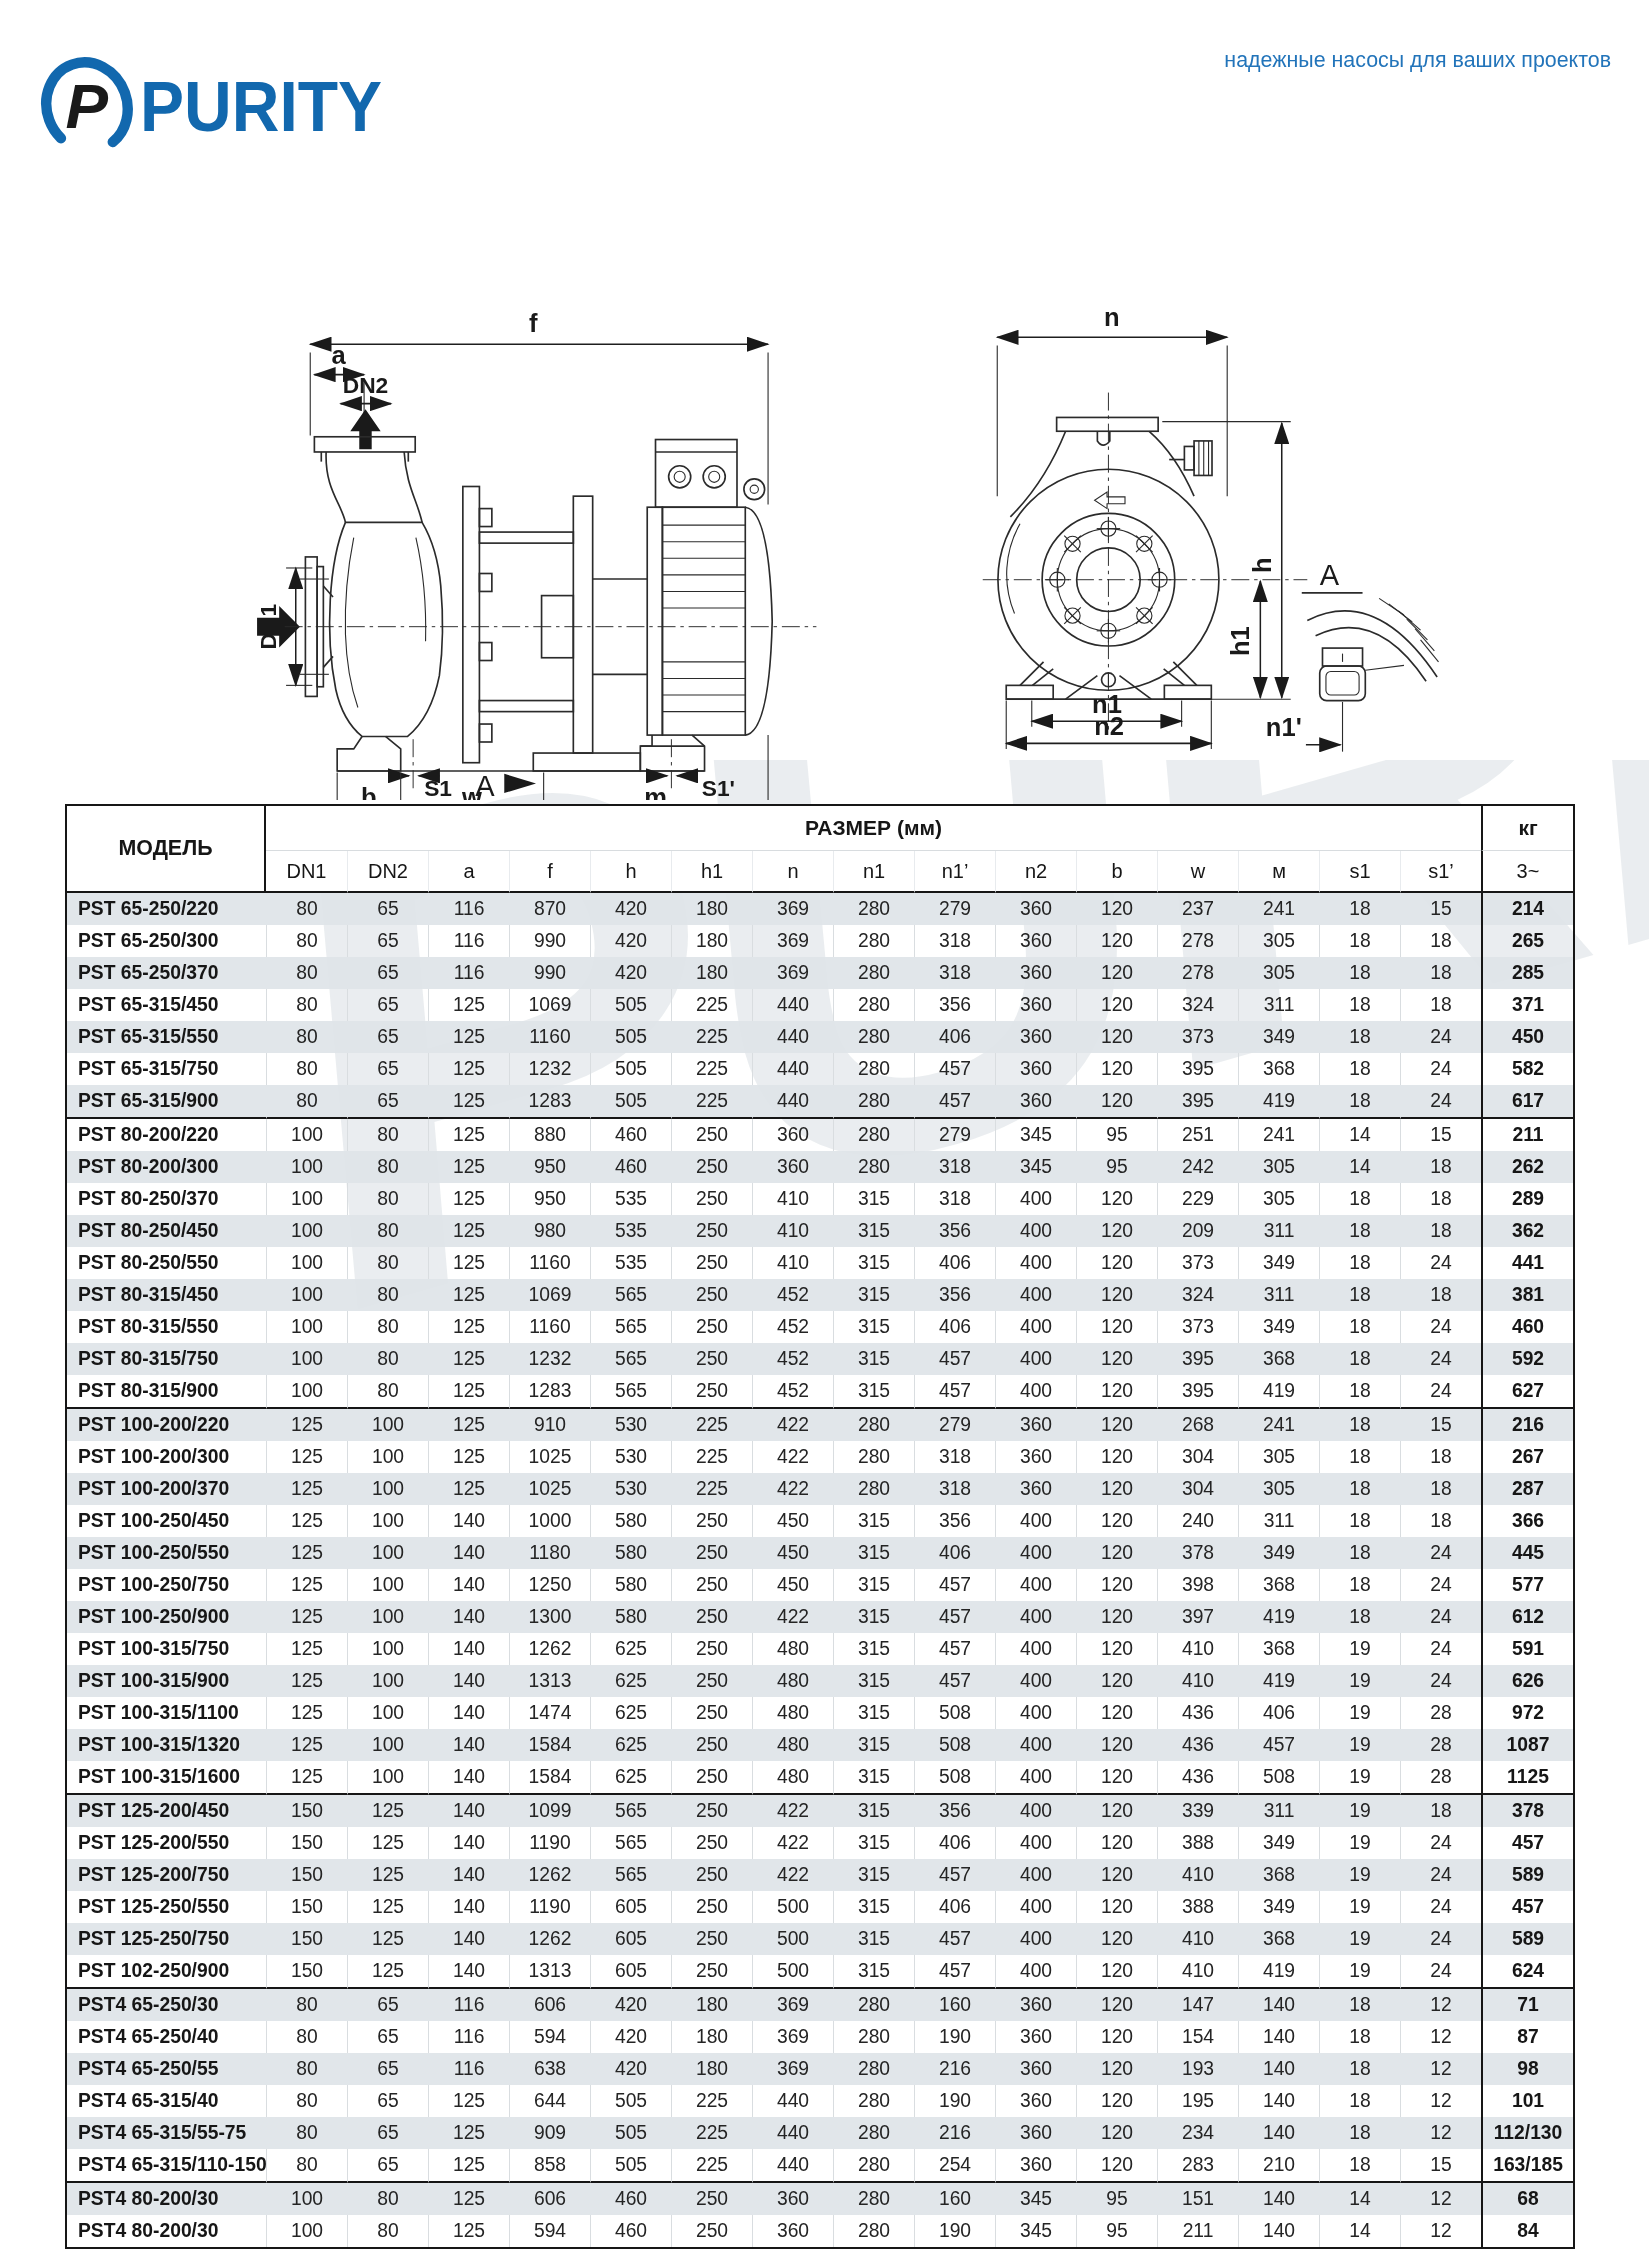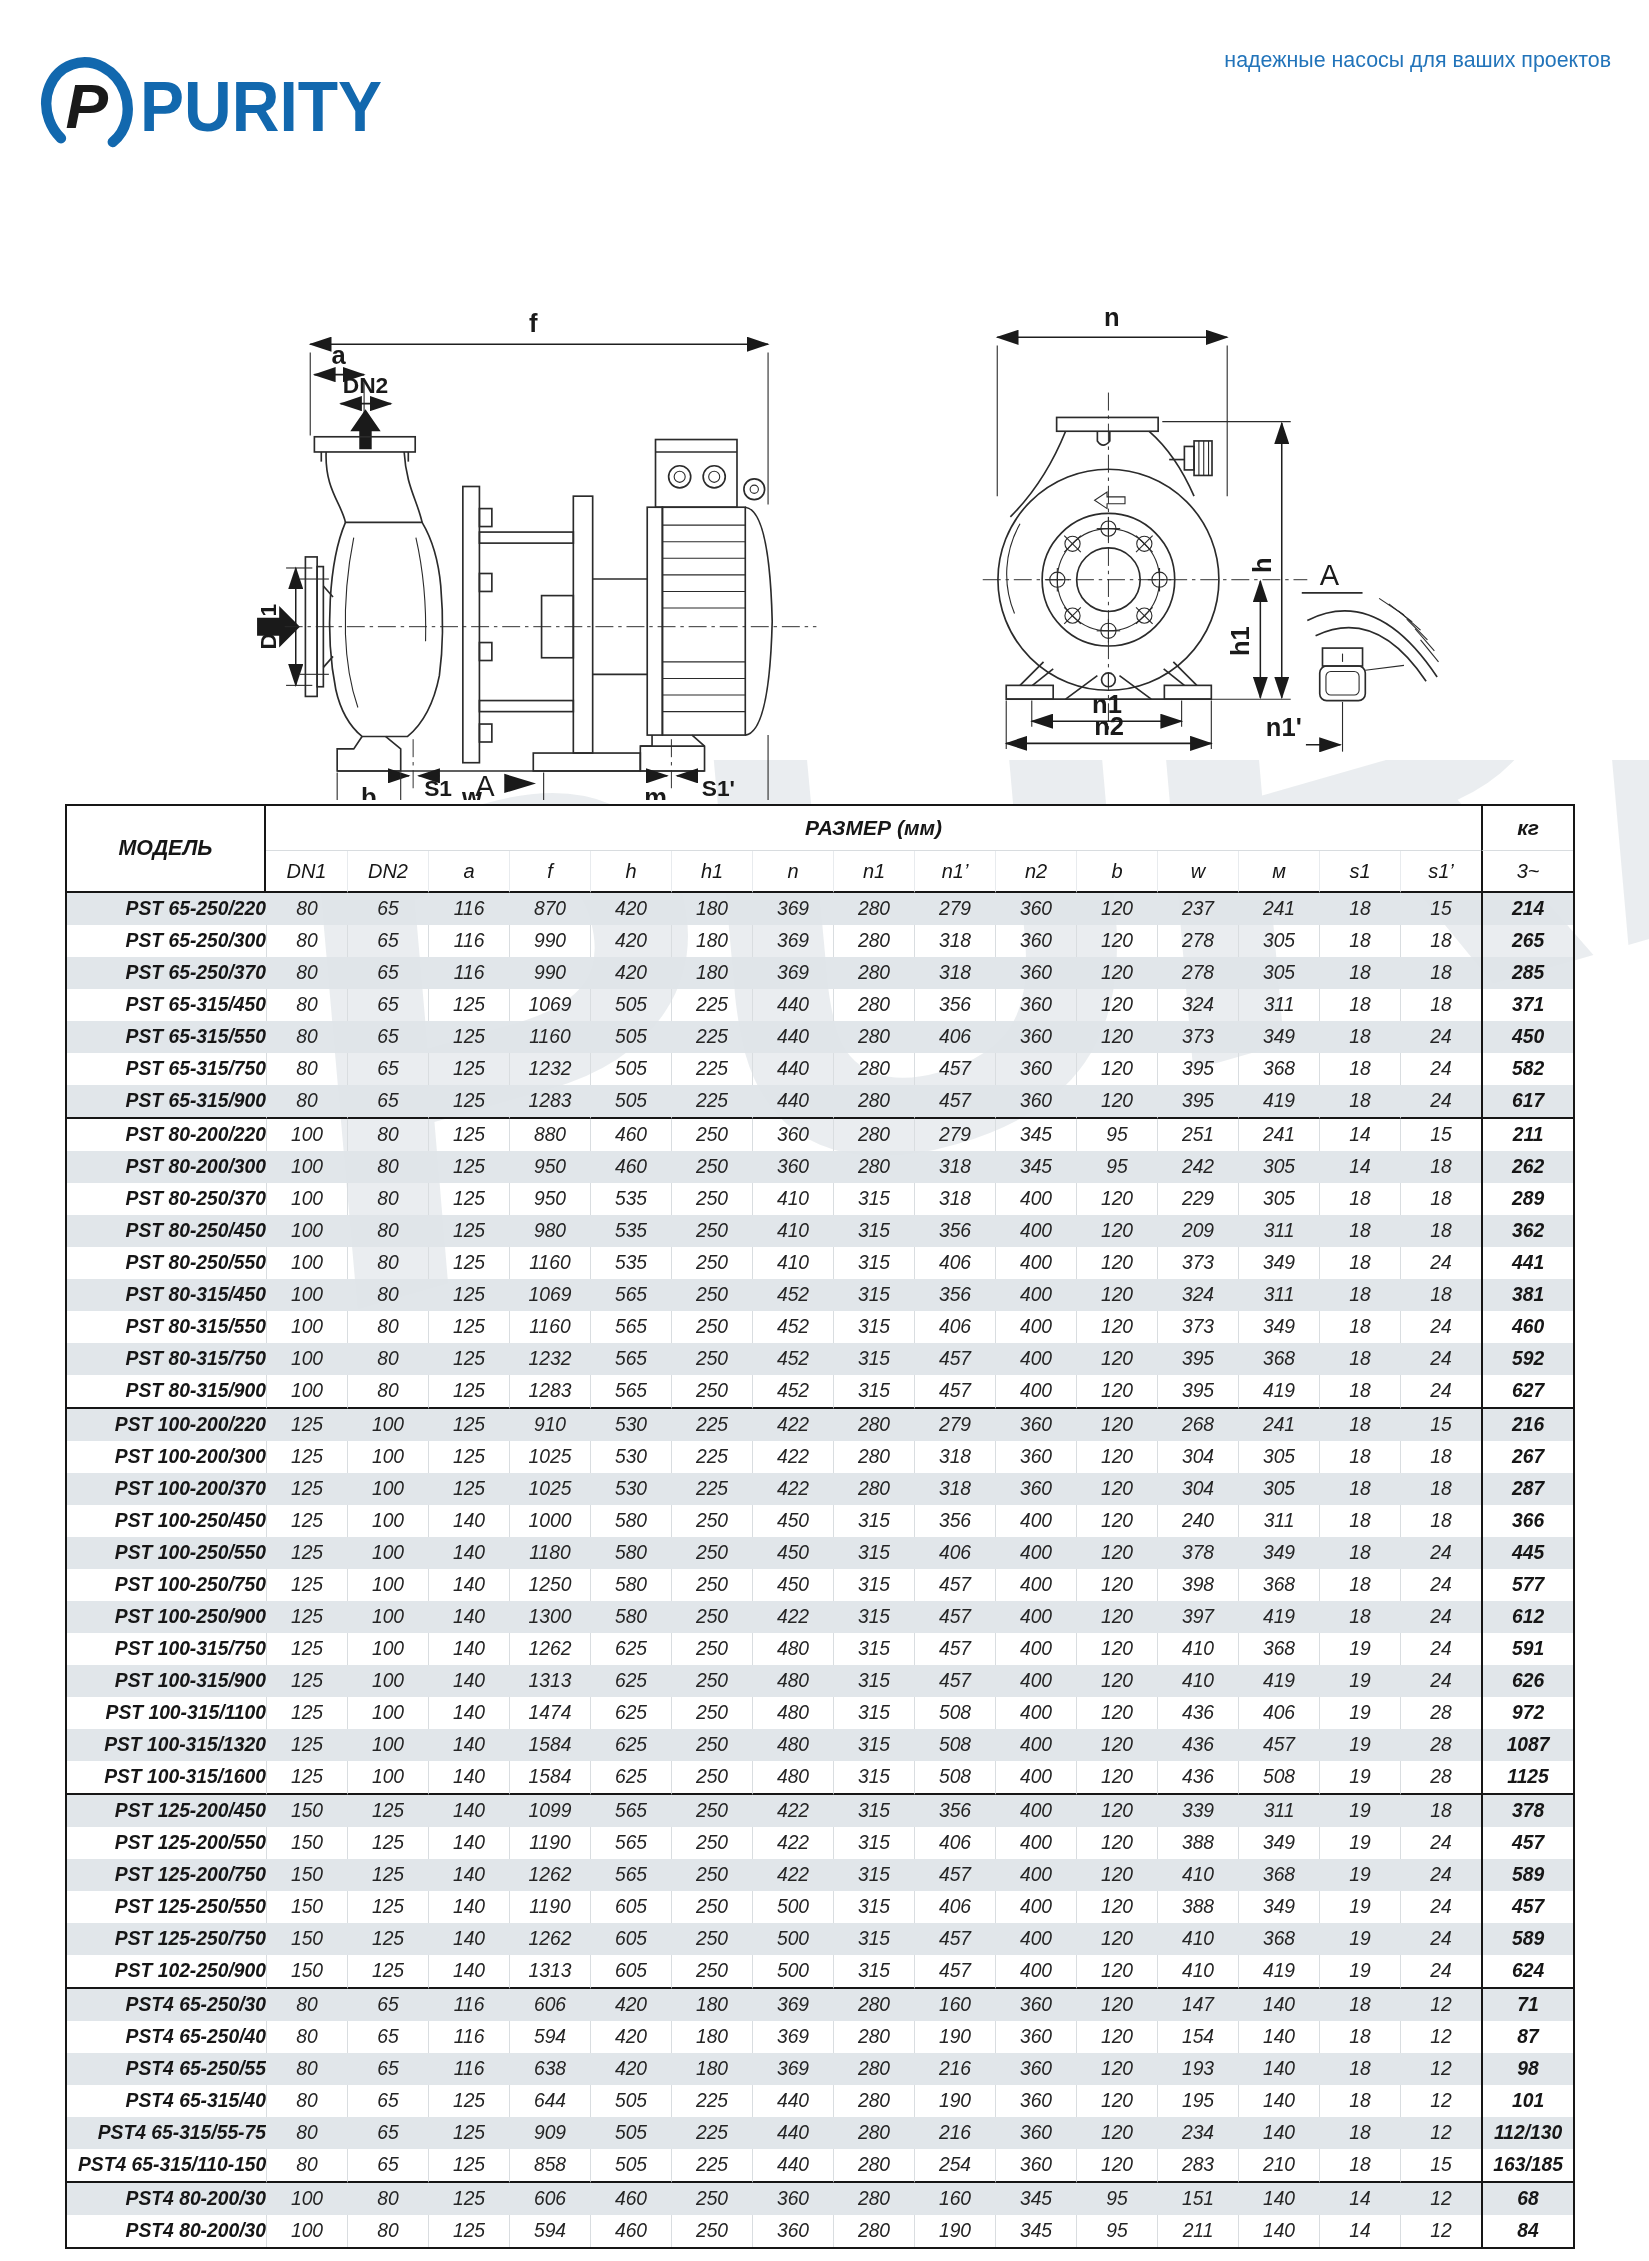--- a/index.html
+++ b/index.html
@@ -35,33 +35,32 @@
   svg .blk  { fill:#1a1a1a; stroke:none; }
   svg text  { font-family:"Liberation Sans", sans-serif; fill:#1a1a1a; }
   svg .dlab { font-size:37px; font-weight:bold; }
   svg .dlabS{ font-size:33px; font-weight:bold; }
   svg .alab { font-size:42px; font-weight:normal; }
   
   .tbl-wrap { position:absolute; left:65px; top:804px; z-index:2; }
   table.dim-table {
     border-collapse:separate; border-spacing:0; table-layout:fixed; width:1296px;
     border:2.8px solid #161616;
-    font-style:italic;
   }
   .dim-table th, .dim-table td {
     padding:0; text-align:center; vertical-align:middle; white-space:nowrap; overflow:hidden;
   }
   .dim-table thead th { background:#ffffff; color:#161616; }
   th.model-h { font-size:21.4px; font-weight:bold; border-right:2.8px solid #161616; border-bottom:2.8px solid #161616; }
   th.size-h  { font-size:21px; font-weight:bold; height:44px; border-bottom:1.4px solid #d8dcdf; }
   th.kg-h    { font-size:21px; font-weight:bold; height:44px; border-left:2.8px solid #161616; border-bottom:1.4px solid #d8dcdf; }
   tr.subrow th { font-size:20px; font-weight:normal; height:40px; border-bottom:2.8px solid #161616; border-left:1.4px solid #e8ebee; }
   tr.subrow th.kg-s { border-left:2.8px solid #161616; }
   tbody td { height:32px; font-size:19.3px; color:#242424; border-left:1.4px solid transparent; }
-  tbody td.model { text-align:right; padding-left:11px; font-weight:bold; font-size:19.3px; color:#161616; border-left:none; }
+  tbody td.model { text-align:left; padding-left:11px; font-weight:bold; font-size:19.3px; color:#161616; border-left:none; }
   tbody td.kg { font-weight:bold; border-left:2.8px solid #161616 !important; color:#161616;margin-left:48px; }
   tbody tr.g td { background:rgba(223,228,232,.93); }
   tbody tr.w td { background:transparent; }
   tbody tr.w td:not(.model):not(.kg) { border-left:1.4px solid #d9dde0; }
   tbody tr.ge td { border-bottom:2.8px solid #161616; }
 </style>
 </head>
 <body>
 
 <div class="wm">

